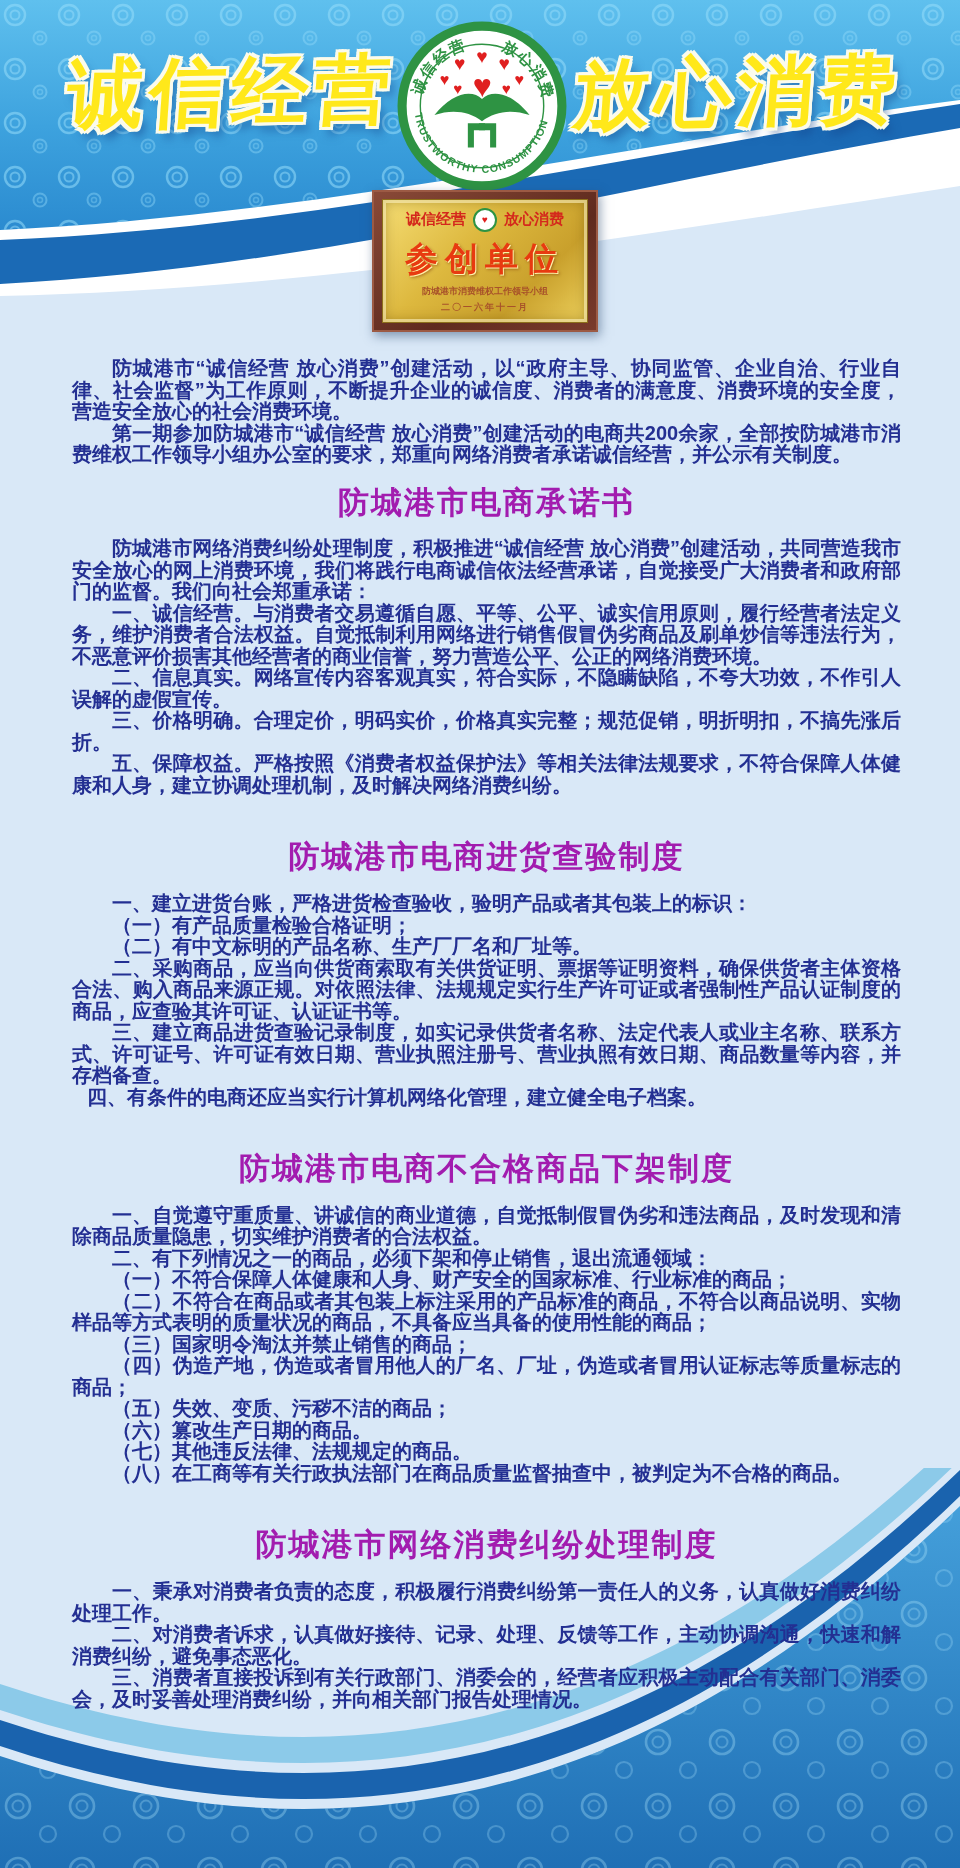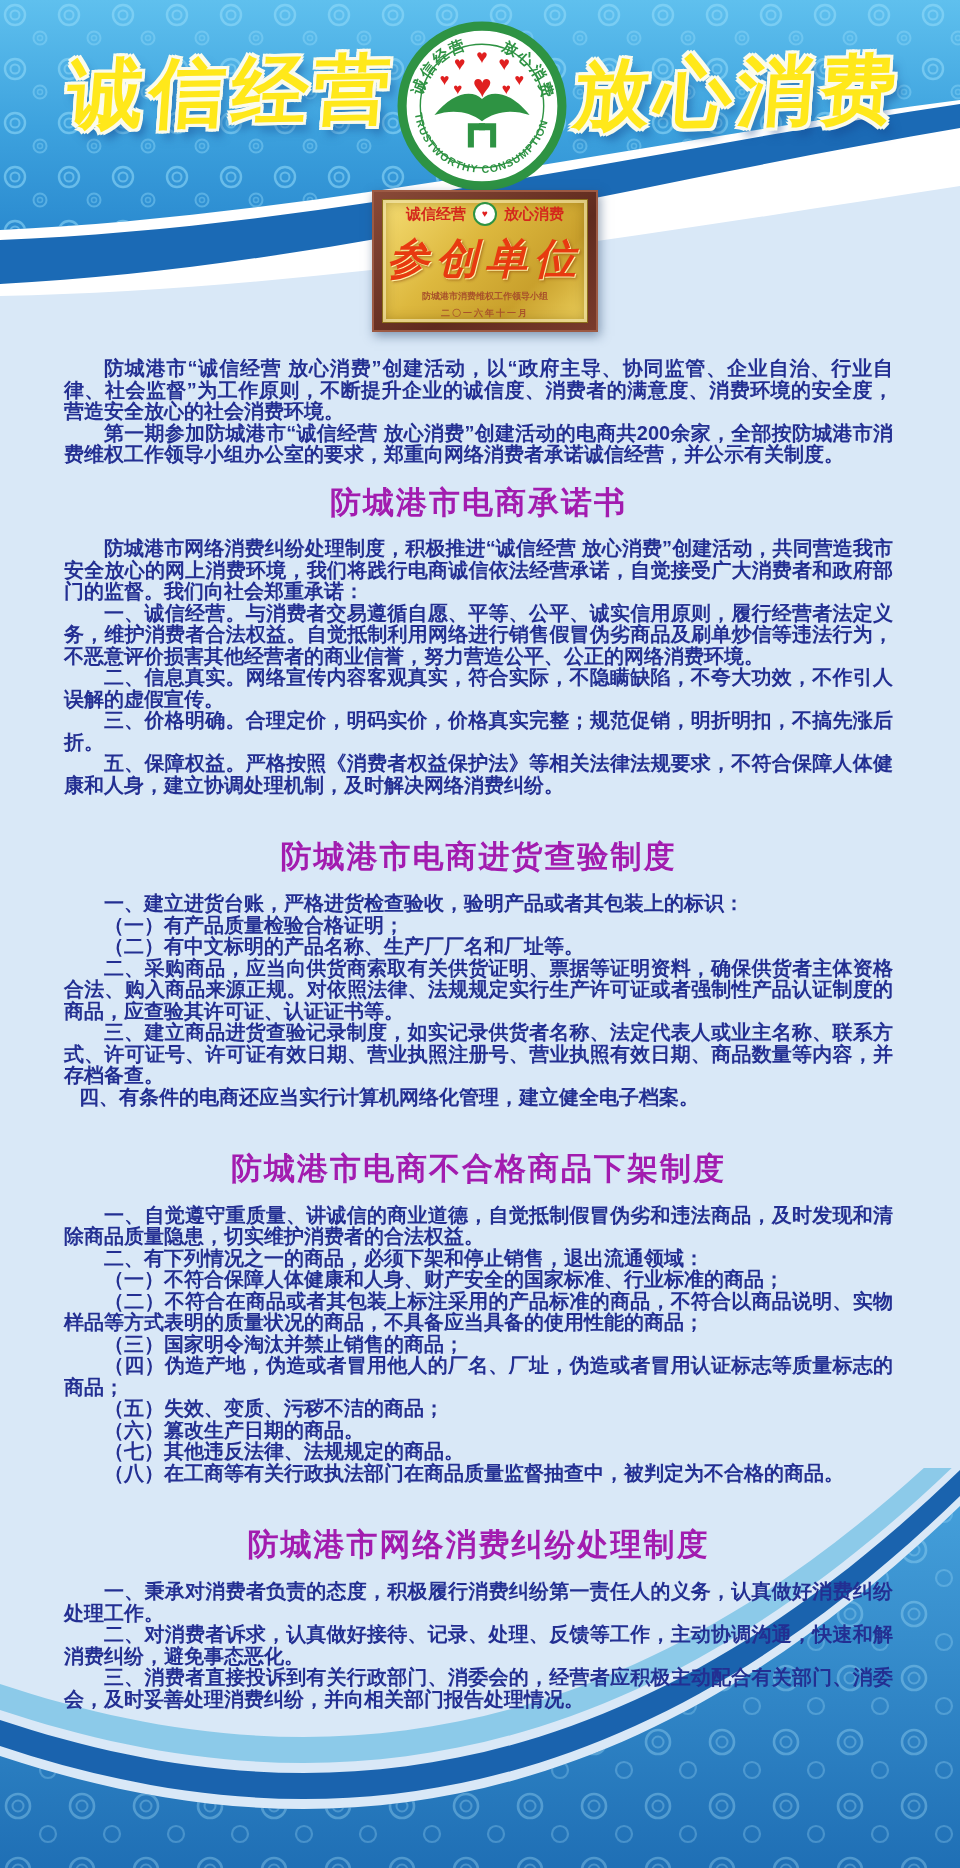--- a/index.html
+++ b/index.html
@@ -36,28 +36,28 @@
     border:1px solid #8d701a;
     box-shadow:inset 0 0 0 3px rgba(255,244,190,.6), inset 0 0 14px rgba(110,80,5,.55);
     display:flex;flex-direction:column;align-items:center;justify-content:center;gap:3px;
   }
   .plaque-top{display:flex;align-items:center;gap:7px;font-size:15px;font-weight:bold;color:#d42а1c;color:#d4281c;}
   .plaque-mini-logo{
     width:20px;height:20px;border-radius:50%;background:#fff;border:2px solid #2e9343;
     display:flex;align-items:center;justify-content:center;font-size:10px;color:#e01f1f;line-height:1;
   }
   .plaque-title{
-    font-size:42px;font-weight:900;letter-spacing:7px;color:#e83a10;margin-top:2px;
-    text-shadow:1px 1px 0 #fff0a8,2px 2px 3px rgba(110,40,0,.45);white-space:nowrap;font-style:italic;
+    font-size:33px;font-weight:900;letter-spacing:7px;color:#e83a10;margin-top:2px;
+    text-shadow:1px 1px 0 #fff0a8,2px 2px 3px rgba(110,40,0,.45);white-space:nowrap;
   }
   .plaque-org,.plaque-date{font-size:9px;font-weight:bold;color:#a8522a;line-height:1.5;}
   .plaque-date{letter-spacing:2px;}
   
   .content{
-    position:absolute;top:358px;left:8px;width:941px;z-index:5;
+    position:absolute;top:358px;left:16px;width:941px;z-index:5;
     padding:0 56px;box-sizing:border-box;
     color:#232f92;font-size:20px;line-height:21.5px;font-weight:bold;
   }
   .content p{margin:0;text-indent:2em;text-align:justify;}
   .content p.noindent{text-indent:0;margin-left:15px;}
   .content h2{
     margin:42px 0 16px;text-align:center;
     font-size:31px;line-height:1.25;letter-spacing:2px;color:#a21caf;font-weight:900;
   }
   .content h2.first-heading{margin-top:18px;}

